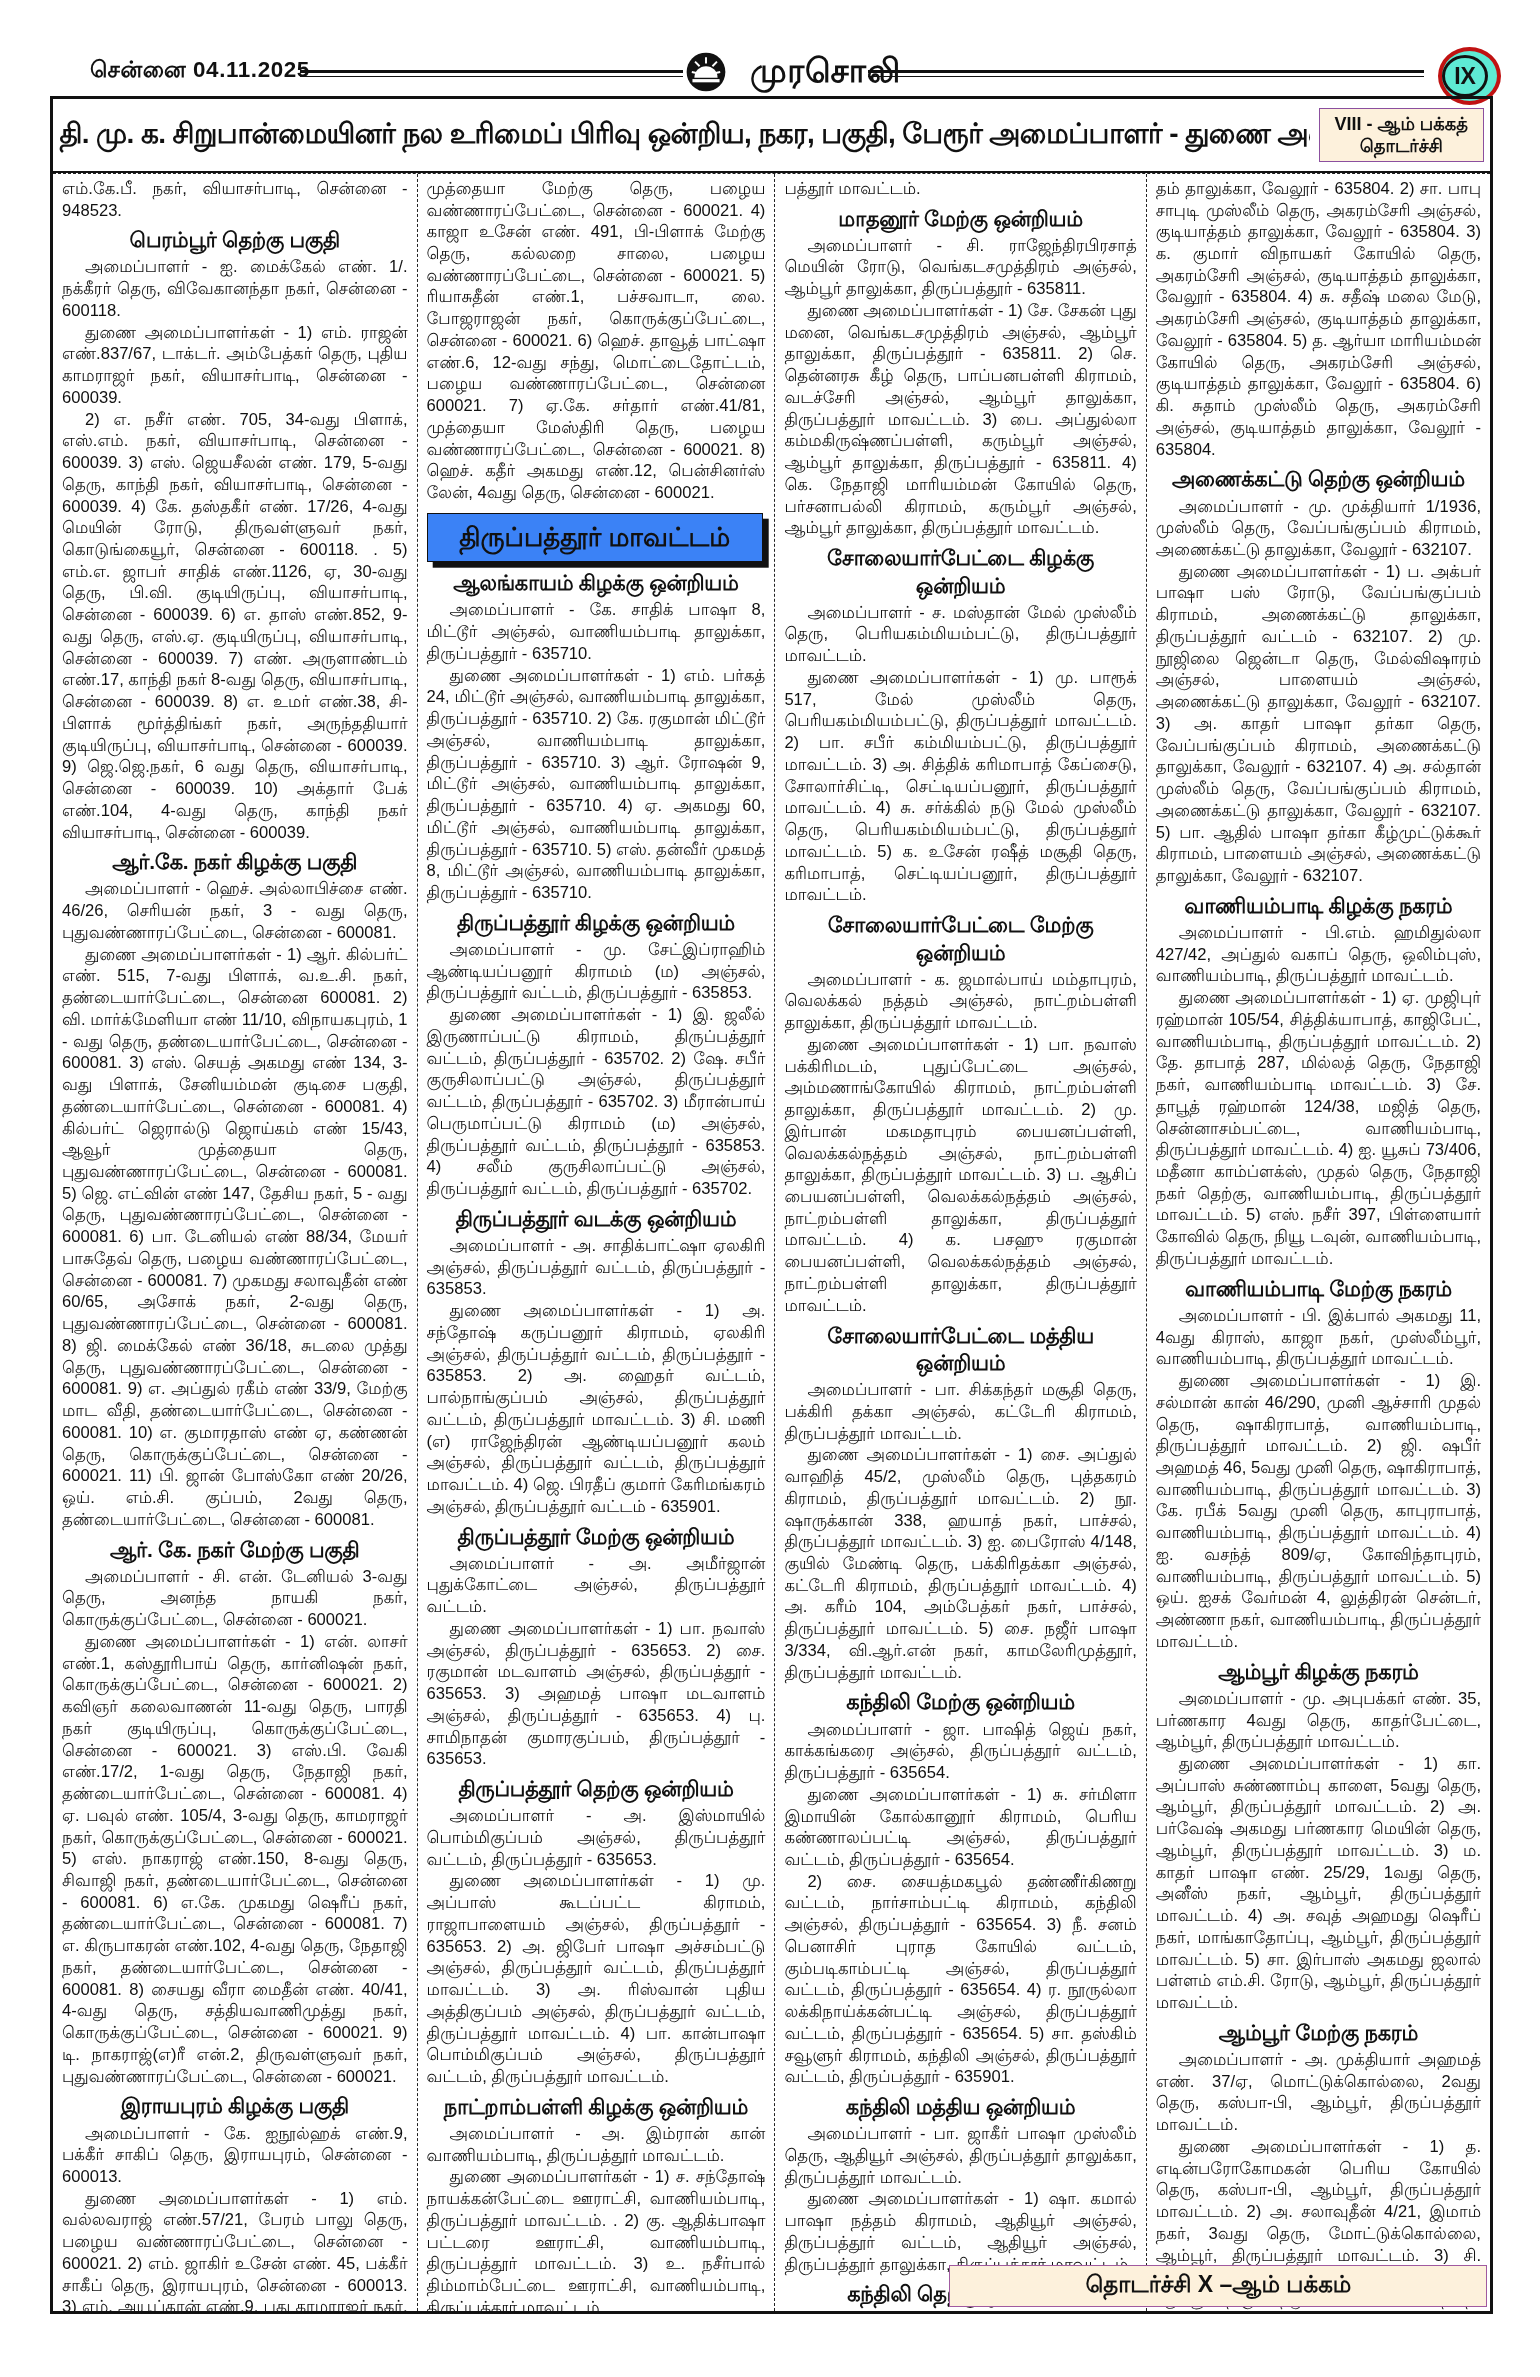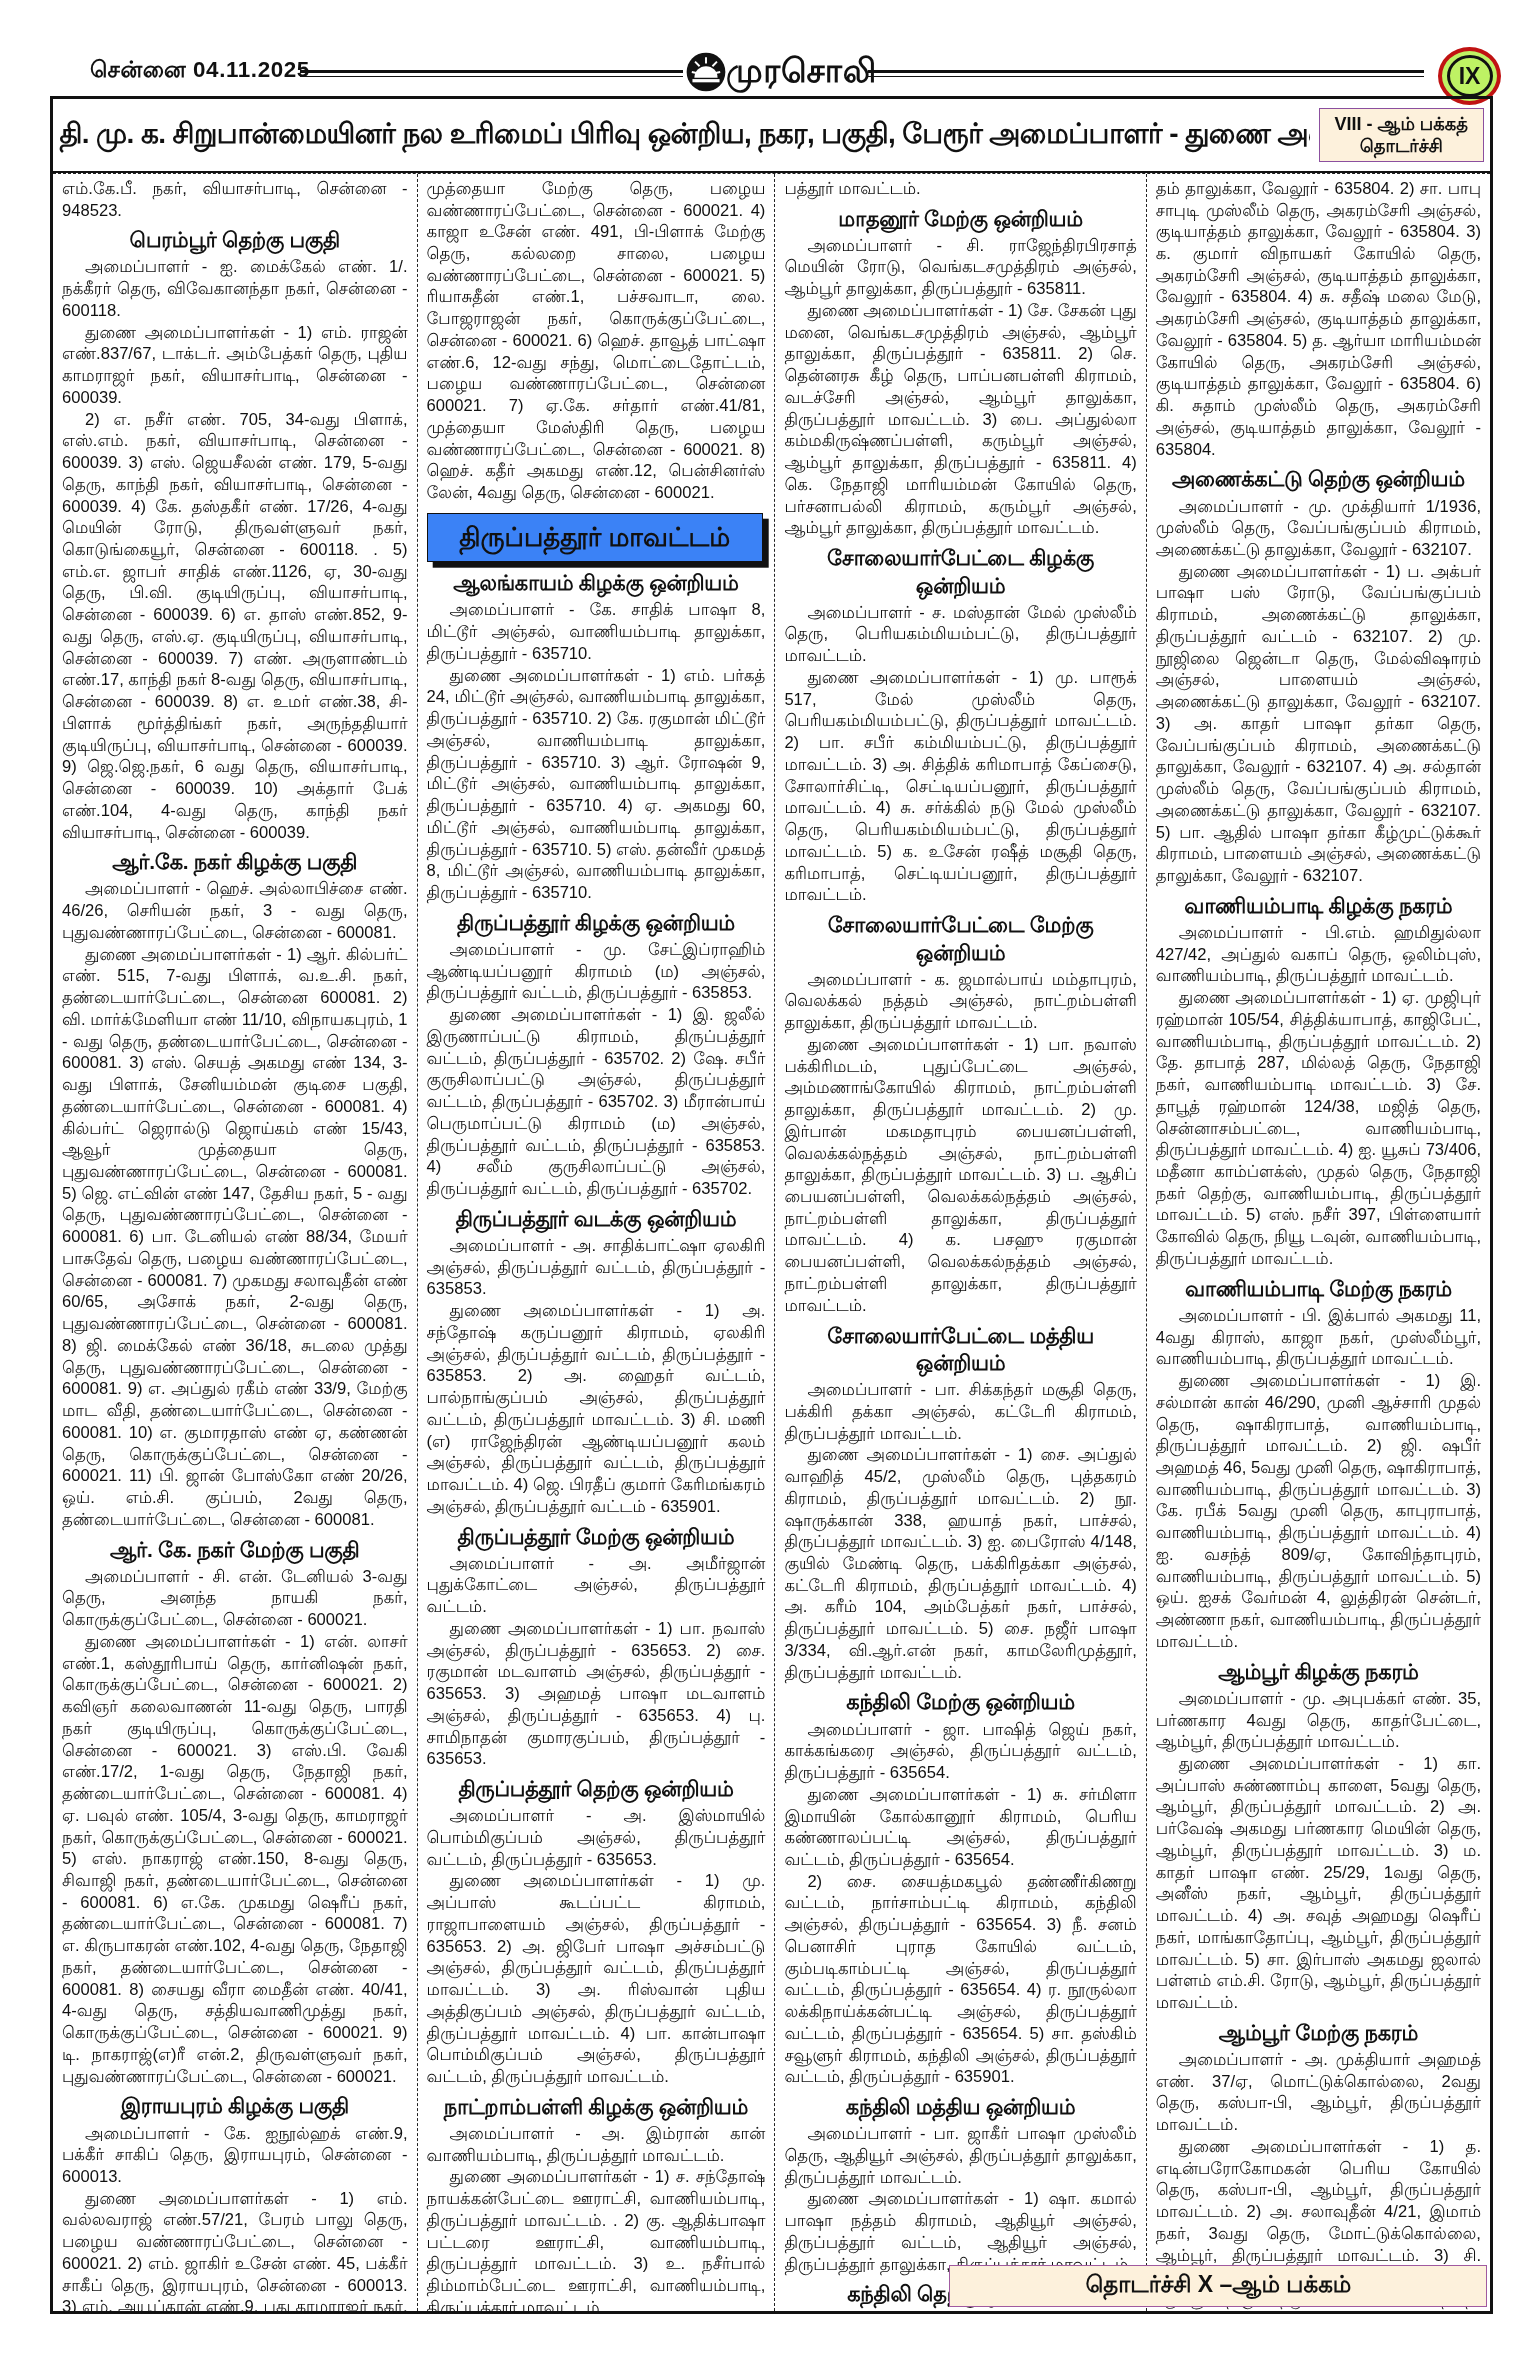--- a/index.html
+++ b/index.html
@@ -3,24 +3,24 @@
 <meta charset="utf-8">
 <style>
   html,body{margin:0;padding:0;background:#ffffff;}
   #page{position:relative;width:1541px;height:2377px;background:#fff;overflow:hidden;
         font-family:"Liberation Sans","DejaVu Sans",sans-serif;color:#111;}
   
   #dateline{position:absolute;left:54px;top:57px;font-size:22.4px;font-weight:700;letter-spacing:0.6px;margin-left:36px;}
   .mast-rule{position:absolute;top:70px;height:2.6px;border-top:3.2px solid #111;border-bottom:1.9px solid #111;}
   #rule-left{left:300px;width:383px;}
   #rule-right{left:868px;width:556px;}
-  #mast-center{position:absolute;left:686px;top:52px;display:flex;align-items:flex-start;gap:0;}
+  #mast-center{position:absolute;left:686px;top:52px;display:flex;align-items:flex-start;gap:24px;}
   #mast-title{font-size:33px;font-weight:800;letter-spacing:0.6px;}
   #page-badge{position:absolute;left:1438px;top:47px;width:55px;height:50px;border-radius:50%;
-      border:4.5px solid #c01212;background:#bef264;display:flex;align-items:center;justify-content:center;}
+      border:4.5px solid #c01212;background:#5eead4;display:flex;align-items:center;}
   #page-badge-inner{width:40px;height:36px;border-radius:50%;border:3.8px solid #111;display:flex;
       align-items:center;justify-content:center;font-size:23px;font-weight:800;}
   
   #frame{position:absolute;left:50px;top:96px;width:1443px;height:2218px;border:3.8px solid #111;box-sizing:border-box;}
   #headline-row{display:flex;align-items:center;height:74px;border-bottom:2.6px solid #111;padding:0 6.4px;box-sizing:border-box;gap:9px;}
   #headline{flex:1;font-size:28px;font-weight:800;white-space:nowrap;overflow:hidden;letter-spacing:-0.6px;}
   #cont-from{width:160px;text-align:center;font-size:18px;font-weight:700;background:#fdf1dc;
       border:1.9px solid #8b4f9f;padding:3.8px 1.3px;line-height:1.25;}
   #cols{position:absolute;left:0;right:0;top:74px;bottom:0;display:flex;border-top:1.9px dashed #222;}
   .col{overflow:hidden;padding:3.8px 9px 6.4px 9px;box-sizing:border-box;text-align:justify;

